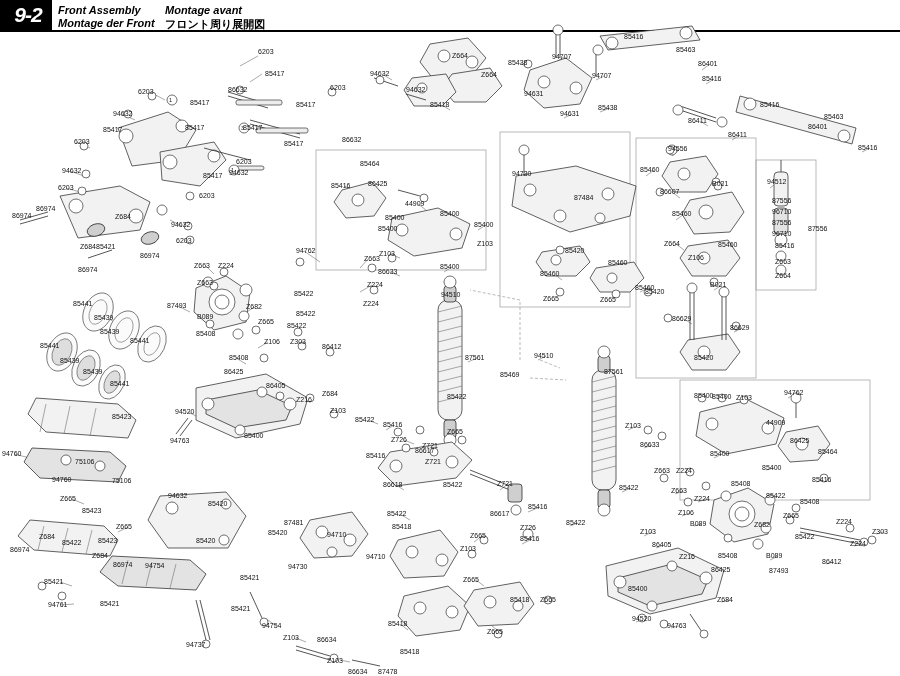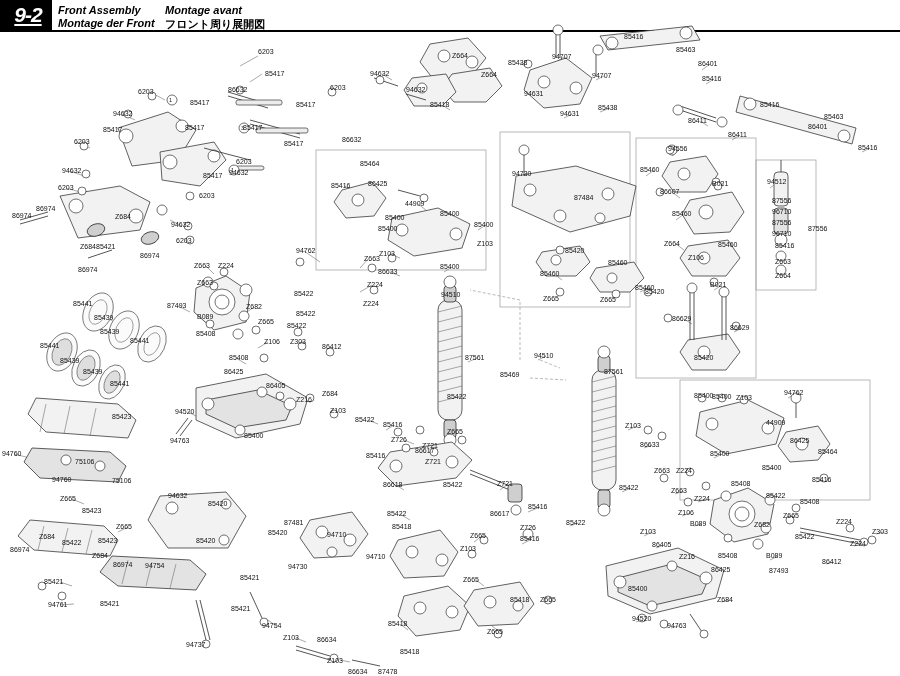--- a/index.html
+++ b/index.html
@@ -13,21 +13,21 @@
   #sheet{position:relative;width:900px;height:676px;}
 
   
   .hdr-tab{
     position:absolute;left:0;top:0;width:52px;height:30px;
     background:#000;color:#fff;
     font-style:italic;font-weight:bold;font-size:21px;
     display:flex;align-items:center;justify-content:center;
     letter-spacing:-1px;
   }
-  .hdr-tab span{transform:translateX(2px);text-decoration:underline;}
+  .hdr-tab span{transform:translateX(2px);}
   .hdr-txt{
     position:absolute;font-style:italic;font-weight:bold;font-size:11px;color:#000;
     white-space:nowrap;
   }
   .hdr-jp{
     position:absolute;font-weight:bold;font-size:11px;color:#000;white-space:nowrap;
     font-family:"DejaVu Sans", sans-serif;
   }
   .hdr-rule{position:absolute;left:0;top:30px;width:900px;height:2px;background:#000;}
 

